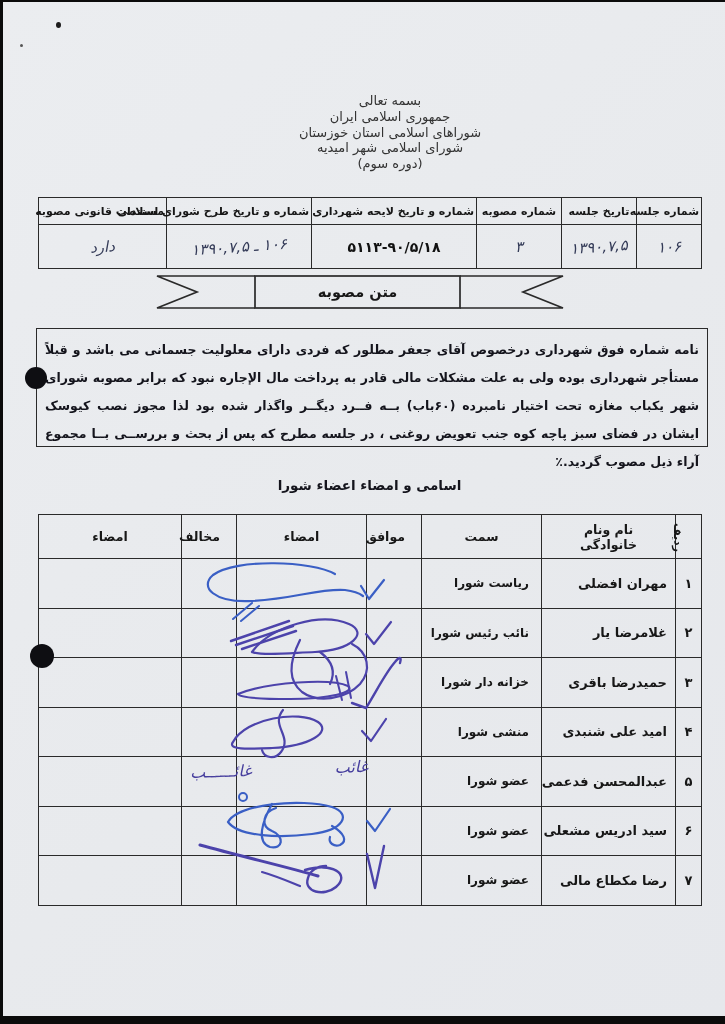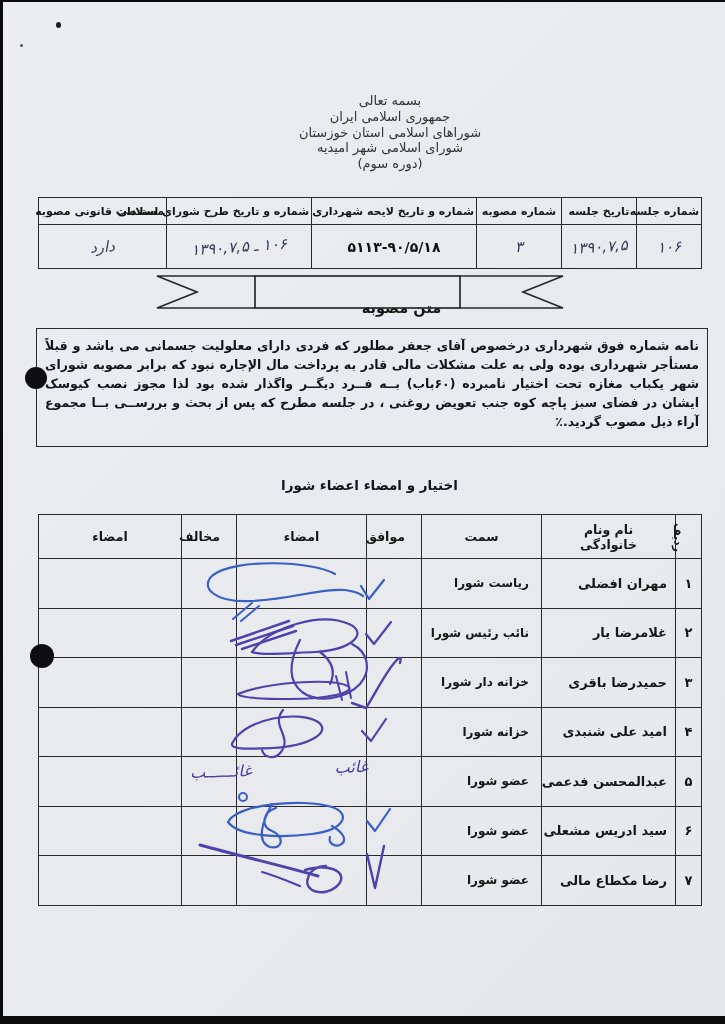--- a/index.html
+++ b/index.html
@@ -30,28 +30,28 @@
   .members-table{top:514px;}
   th,td{border:1.6px solid #2a2a2a;overflow:visible;}
   .info-table th{height:24px;font-size:11px;font-weight:bold;padding:1px 2px;white-space:nowrap;}
   .info-table td{height:41px;text-align:center;vertical-align:middle;}
   .hand{display:inline-block;font-style:italic;color:#333a57;font-size:15px;transform:rotate(-4deg);white-space:nowrap;}
   .typedv{font-weight:bold;font-size:14px;color:#111;white-space:nowrap;}
 
   
   .banner{position:absolute;left:155px;top:274px;width:410px;height:36px;}
   .banner svg{position:absolute;left:0;top:0;}
-  .banner-title{position:absolute;left:100px;top:16px;width:205px;height:36px;display:flex;
-                align-items:center;justify-content:center;font-size:14.5px;font-weight:bold;margin-left:44px;}
+  .banner-title{position:absolute;left:100px;top:0;width:205px;height:36px;display:flex;
+                align-items:center;justify-content:center;font-size:14.5px;font-weight:bold;}
 
   
   .resolution-box{position:absolute;left:36px;top:328px;width:672px;height:119px;
                   border:1.6px solid #2a2a2a;box-sizing:border-box;}
   .resolution-box p{margin:0;padding:7px 8px 0 8px;font-size:12.5px;font-weight:bold;
-                    line-height:19px;text-align:justify;text-align-last:right;color:#14141c;}
+                    line-height:28px;text-align:justify;text-align-last:right;color:#14141c;}
 
   .section-title{position:absolute;left:38px;top:477px;width:663px;text-align:center;
                  font-size:13.5px;font-weight:bold;color:#14141c;}
 
   .members-table th{height:43px;font-size:12.5px;font-weight:bold;padding:0 16px;}
   .members-table td{height:46.5px;vertical-align:middle;}
   .c-num{text-align:center;font-weight:bold;font-size:13px;}
   .c-name{text-align:right;padding-right:8px;font-weight:bold;font-size:13px;white-space:nowrap;}
   .c-pos{text-align:right;padding-right:12px;font-weight:bold;font-size:12px;white-space:nowrap;}
   .vert{display:inline-block;transform:rotate(90deg);font-size:11px;letter-spacing:1px;}
@@ -122,21 +122,21 @@
       </g>
     </svg>
     <div class="banner-title">متن مصوبه</div>
   </div>
 
   <div class="resolution-box">
     <p>نامه شماره فوق شهرداری درخصوص آقای جعفر مطلور که فردی دارای معلولیت جسمانی می باشد و قبلاً مستأجر شهرداری بوده ولی به علت مشکلات مالی قادر به پرداخت مال الإجاره نبود که برابر مصوبه شورای شهر یکباب مغازه تحت اختیار نامبرده (۶۰باب) بــه فــرد دیگــر واگذار شده بود لذا مجوز نصب کیوسک ایشان  در فضای سبز پاچه کوه جنب تعویض روغنی ، در جلسه مطرح که پس از بحث و بررســی بــا مجموع آراء  ذیل مصوب گردید.٪</p>
   </div>
   <div class="hole hole-1"></div>
 
-  <div class="section-title">اختیار و امضاء اعضاء شورا</div>
+  <div class="section-title">اسامی و امضاء اعضاء شورا</div>
 
   <table class="members-table">
     <colgroup>
       <col style="width:26px">
         <col style="width:134px">
         <col style="width:120px">
       <col style="width:55px">
         <col style="width:130px">
         <col style="width:55px">
         <col style="width:143px">
@@ -174,21 +174,21 @@
       <td class="c-name">حمیدرضا باقری</td>
       <td class="c-pos">خزانه دار شورا</td>
       <td></td>
       <td></td>
       <td></td>
       <td></td>
     </tr>
     <tr>
       <td class="c-num">۴</td>
       <td class="c-name">امید علی شنبدی</td>
-      <td class="c-pos">خزانه شورا</td>
+      <td class="c-pos">منشی شورا</td>
       <td></td>
       <td></td>
       <td></td>
       <td></td>
     </tr>
     <tr>
       <td class="c-num">۵</td>
       <td class="c-name">عبدالمحسن فدعمی</td>
       <td class="c-pos">عضو شورا</td>
       <td></td>

